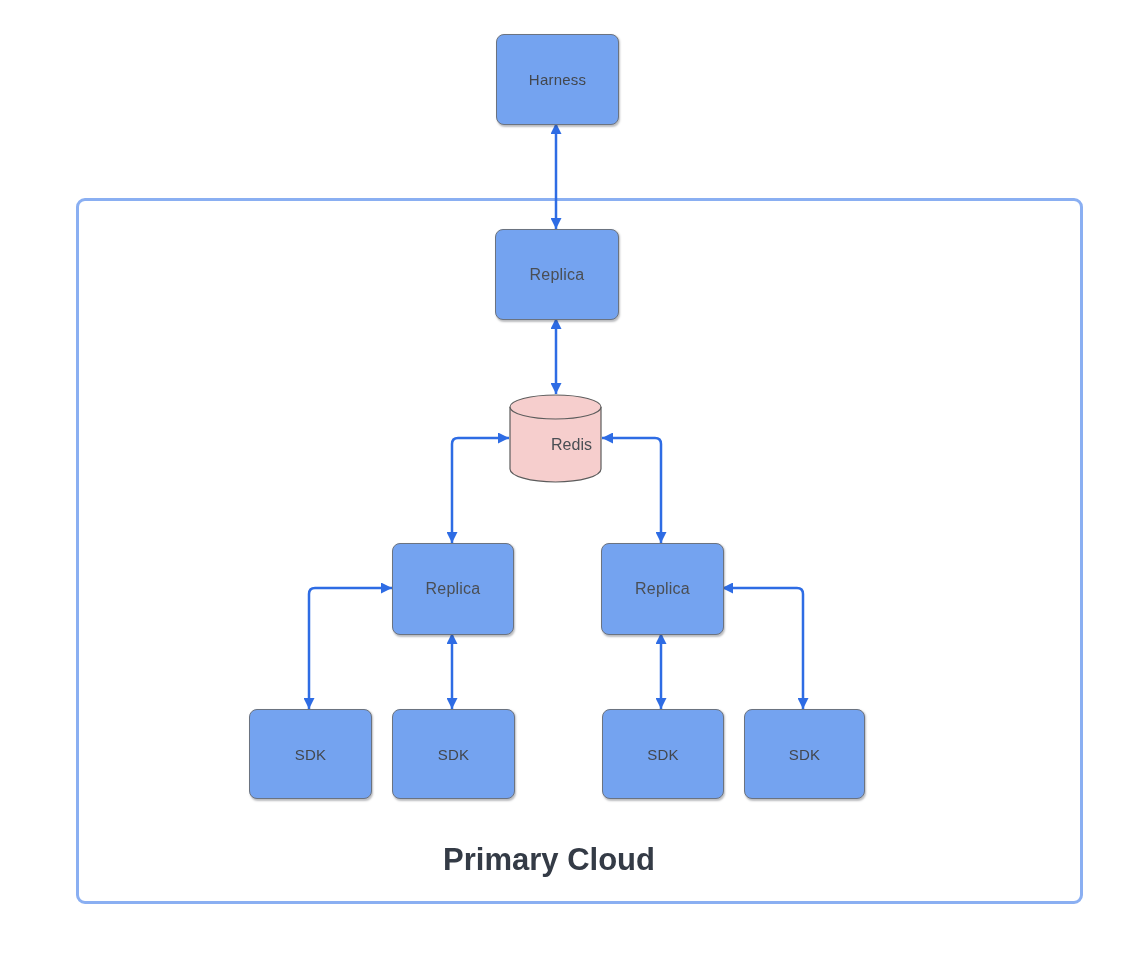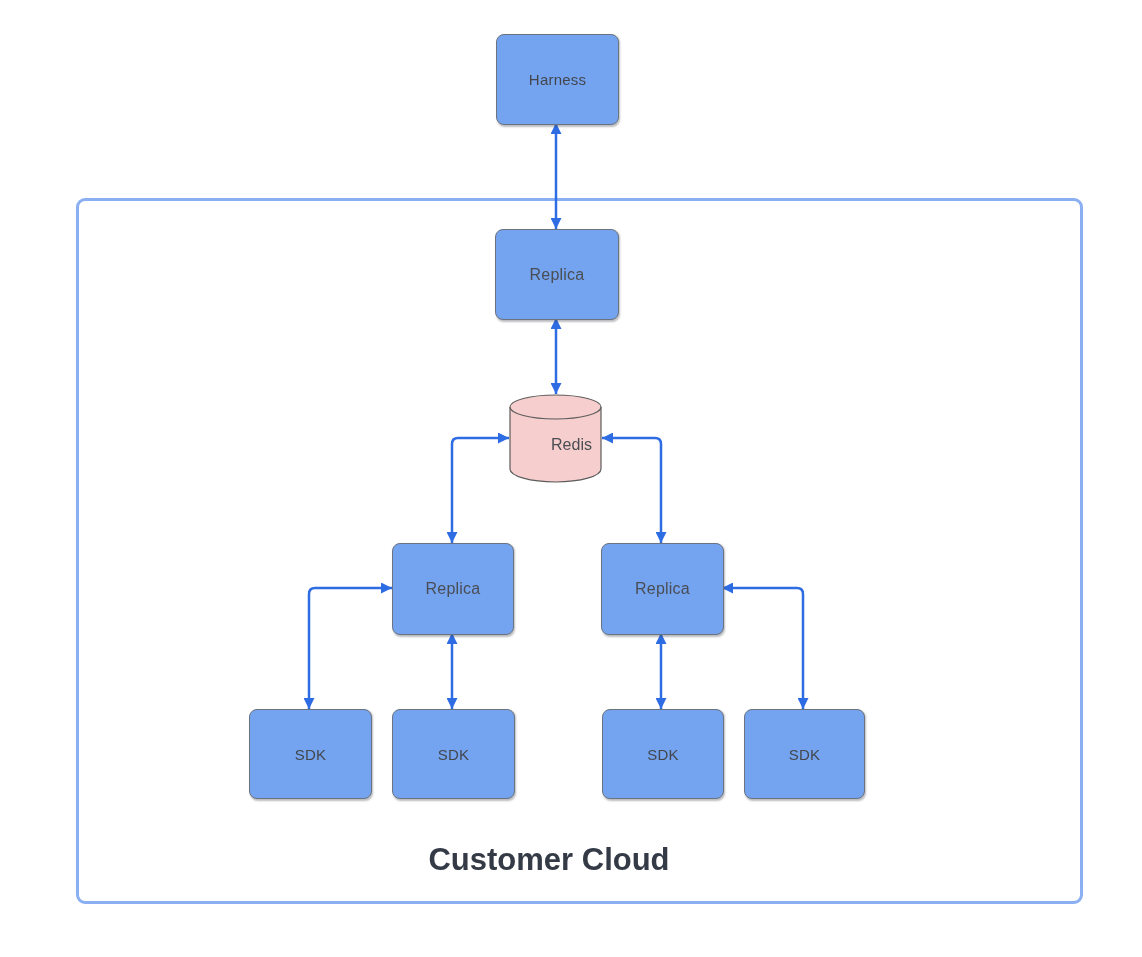--- a/index.html
+++ b/index.html
@@ -148,15 +148,15 @@
   </div>
 
   <div class="node sdk3 bold">
     <span>SDK</span>
   </div>
 
   <div class="node sdk4 bold">
     <span>SDK</span>
   </div>
 
-  <div class="diagram-title">Customer Cloud</div>
+  <div class="diagram-title">Primary Cloud</div>
 
 </div>
 
 </body></html>

